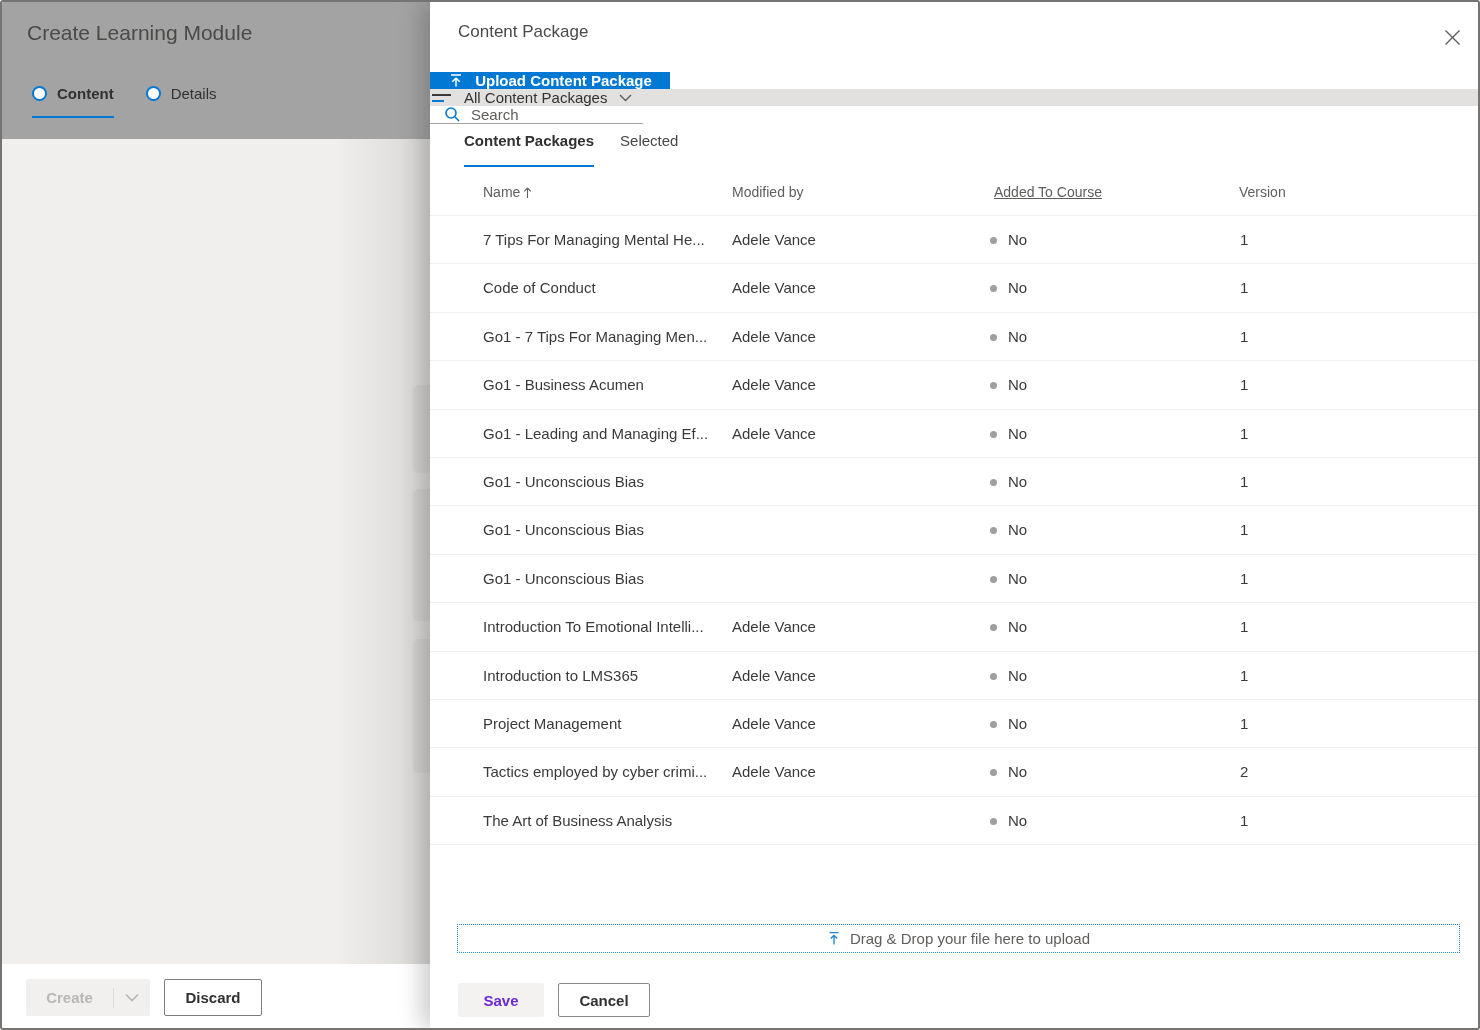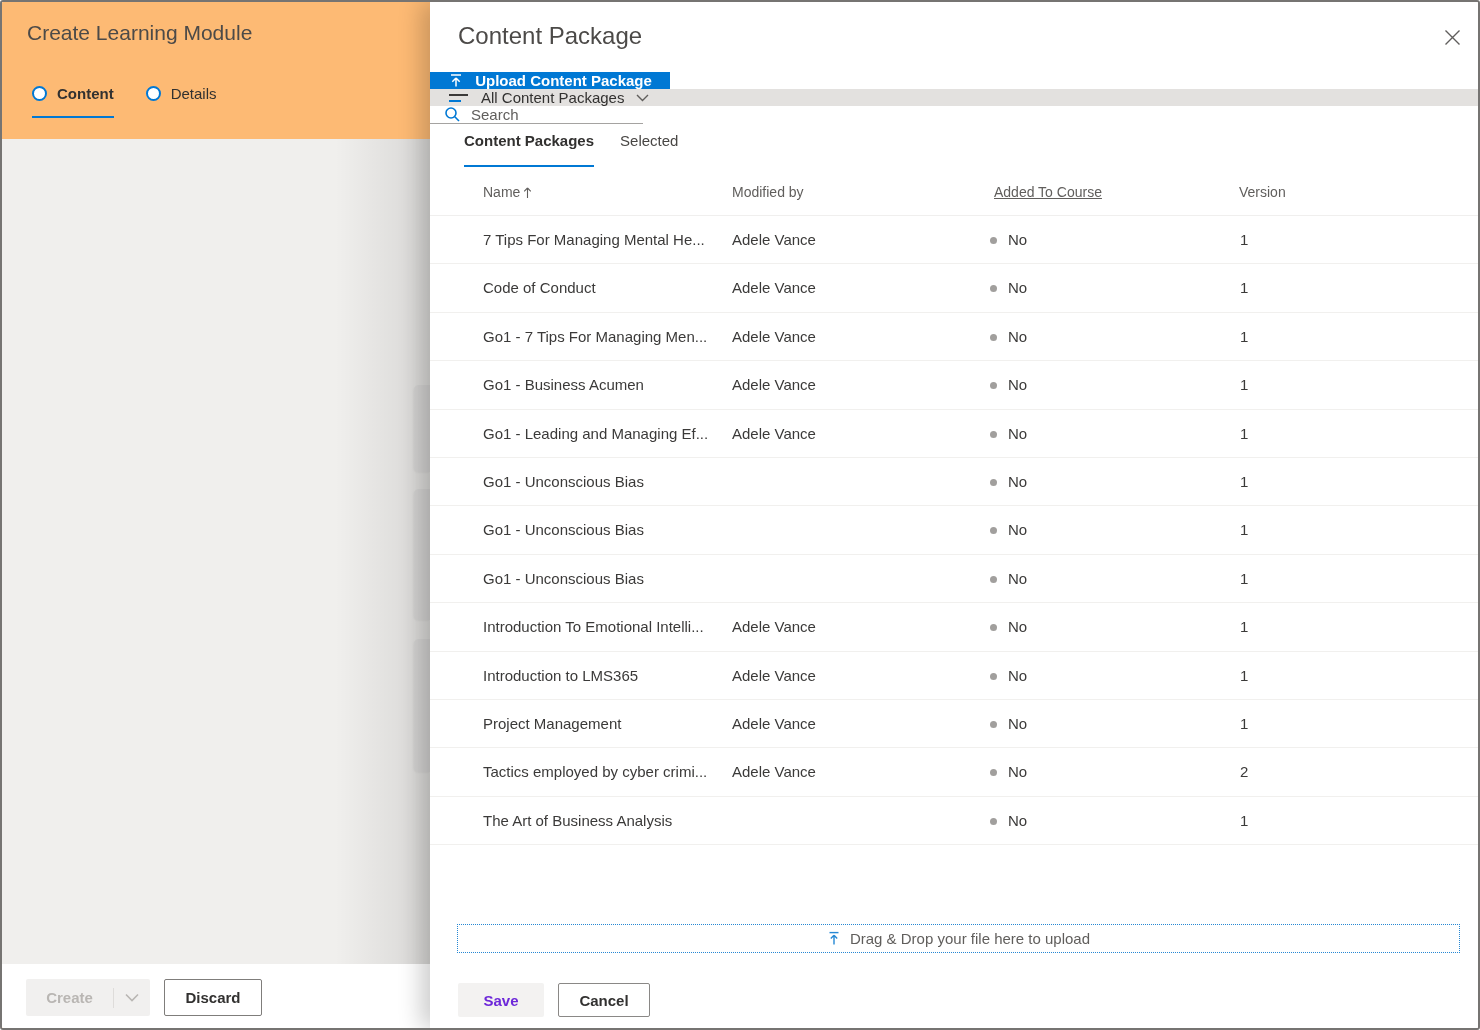--- a/index.html
+++ b/index.html
@@ -4,21 +4,21 @@
 <style>
   * { margin:0; padding:0; box-sizing:border-box; }
   html,body { background:#fff; }
   body { font-family:"Liberation Sans", sans-serif; }
   .screen {
     position:relative; width:1480px; height:1030px;
     border:2px solid #767472; border-radius:3px; overflow:hidden; background:#fff;
   }
 
   
-  .left-panel { position:absolute; left:0; top:0; width:428px; height:100%; background:#fdba74;padding-left:44px; }
+  .left-panel { position:absolute; left:0; top:0; width:428px; height:100%; background:#a3a3a3;padding-left:44px; }
   .lp-title { position:absolute; left:25px; top:19px; font-size:21px; font-weight:300; color:#4c4a48; }
   .lp-tabs { position:absolute; left:30px; top:83px; display:flex; gap:32px; }
   .lp-tab { display:flex; align-items:center; gap:10px; padding-bottom:14px; cursor:pointer; border-bottom:2px solid transparent; }
   .lp-tab.active { border-bottom-color:#0078d4;justify-content:space-between; }
   .radio-circle { width:15px; height:15px; border:2px solid #0078d4; border-radius:50%; background:#fff; }
   .lp-tab-label { font-size:15px; color:#323130; }
   .lp-tab.active .lp-tab-label { font-weight:700; }
   .lp-content { position:absolute; left:0; top:137px; width:428px; bottom:64px; background:#f0efed; }
   .lp-content::after { content:""; position:absolute; right:0; top:0; bottom:0; width:95px;
     background:linear-gradient(to right, rgba(0,0,0,0), rgba(0,0,0,0.10)); }
@@ -32,29 +32,29 @@
   .create-label { flex:1; text-align:center; }
   .create-divider { width:1px; height:20px; background:#dedcda; }
   .create-chevron { width:36px; display:flex; justify-content:center; align-items:center; }
   .discard-btn { position:absolute; left:162px; top:15px; width:98px; height:37px; background:#fff;
     border:1px solid #7f7d7b; border-radius:2px; color:#323130; font-size:15px; font-weight:600;
     font-family:Liberation Sans, sans-serif; cursor:pointer; }
 
   
   .dialog { position:absolute; left:428px; top:0; width:1050px; height:100%; background:#fff;
     box-shadow:-9px 0 22px rgba(0,0,0,0.20); }
-  .dlg-title { position:absolute; left:28px; top:20px; font-size:24px; font-weight:300; color:#4c4a48; }
+  .dlg-title { position:absolute; left:28px; top:20px; font-size:17px; font-weight:300; color:#4c4a48; }
   .close-btn { position:absolute; right:17px; top:24px; width:22px; height:22px; background:none; border:none;
     cursor:pointer; display:flex; align-items:center; justify-content:center; }
 
   .toolbar { position:absolute; left:0; top:70px; right:0; height:47px; display:flex;flex-direction:column; }
   .upload-btn { width:240px; height:47px; background:#0078d4; border:none; color:#fff; font-size:15px; font-weight:600;
     font-family:"Liberation Sans", sans-serif; display:flex; align-items:center; justify-content:center; gap:11px; cursor:pointer; }
   .tb-gap { width:4px; background:#fff; }
-  .filter-bar { flex:1; background:#e3e1df; display:flex; align-items:center; padding-left:19px; cursor:pointer; }
+  .filter-bar { flex:1; background:#e3e1df; display:flex; align-items:center; padding-left:2px; cursor:pointer; }
   .filter-icon { display:flex; flex-direction:column; gap:4px; width:19px; }
   .filter-icon .l1 { height:2px; width:19px; background:#3b3a39; }
   .filter-icon .l2 { height:2px; width:12px; background:#0078d4; }
   .filter-label { margin-left:13px; font-size:15px; color:#323130; }
   .filter-chevron { margin-left:12px; display:flex; align-items:center; }
   .search-box { width:213px; background:#fff; border-bottom:1px solid #a5a3a1; display:flex; align-items:center; padding-left:14px; gap:10px; }
   .search-box input { border:none; outline:none; font-size:15px; color:#323130; width:150px;
     font-family:"Liberation Sans", sans-serif; background:transparent; }
   .search-box input::placeholder { color:#605e5c; }
 

